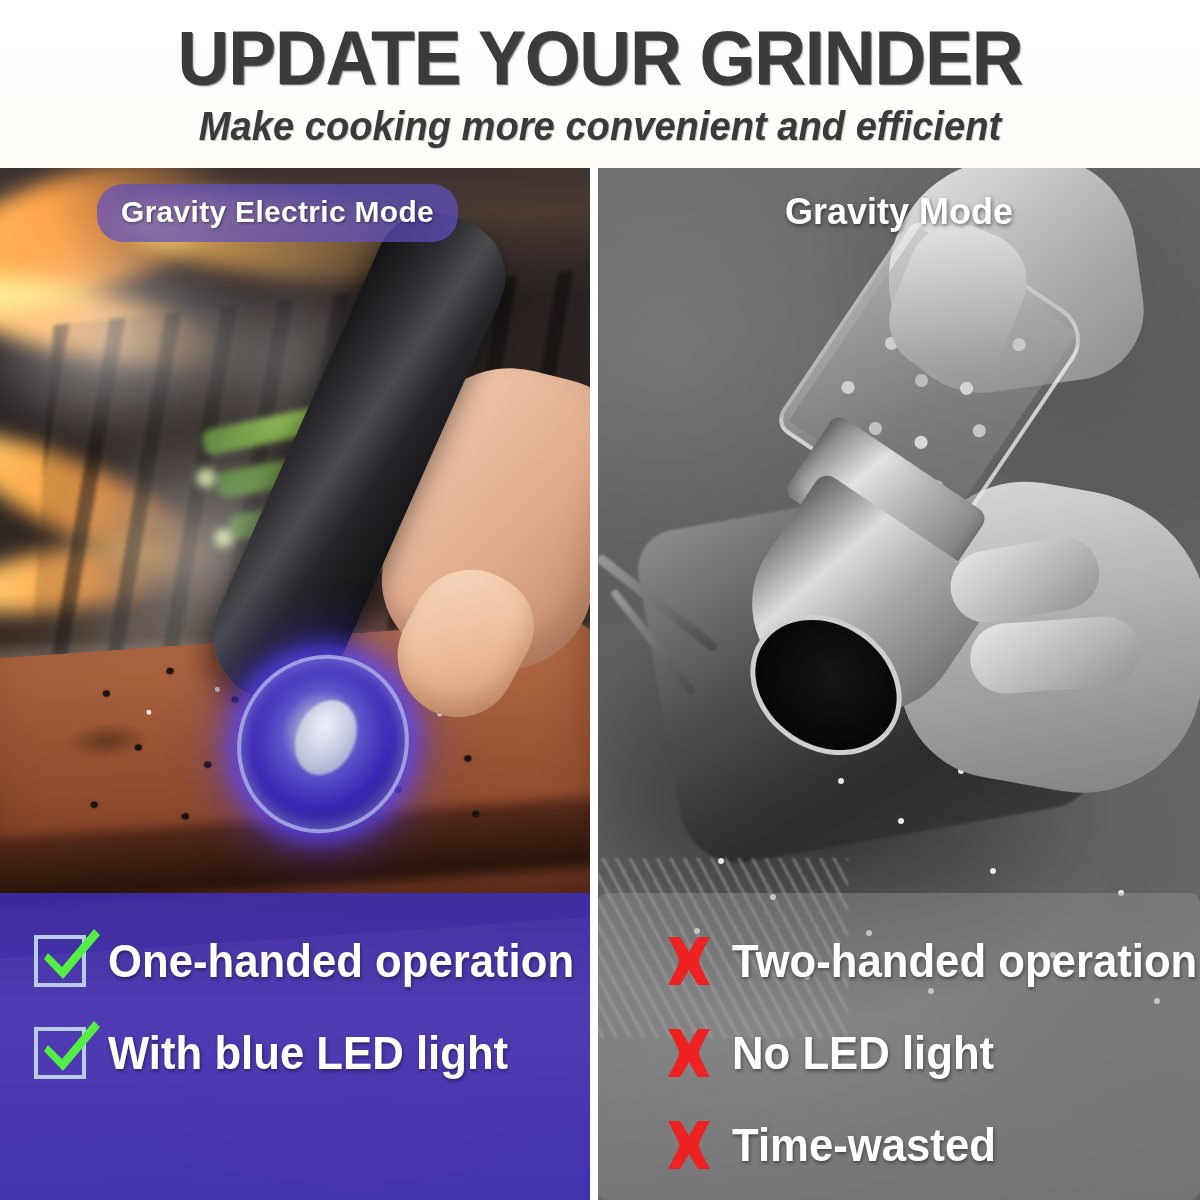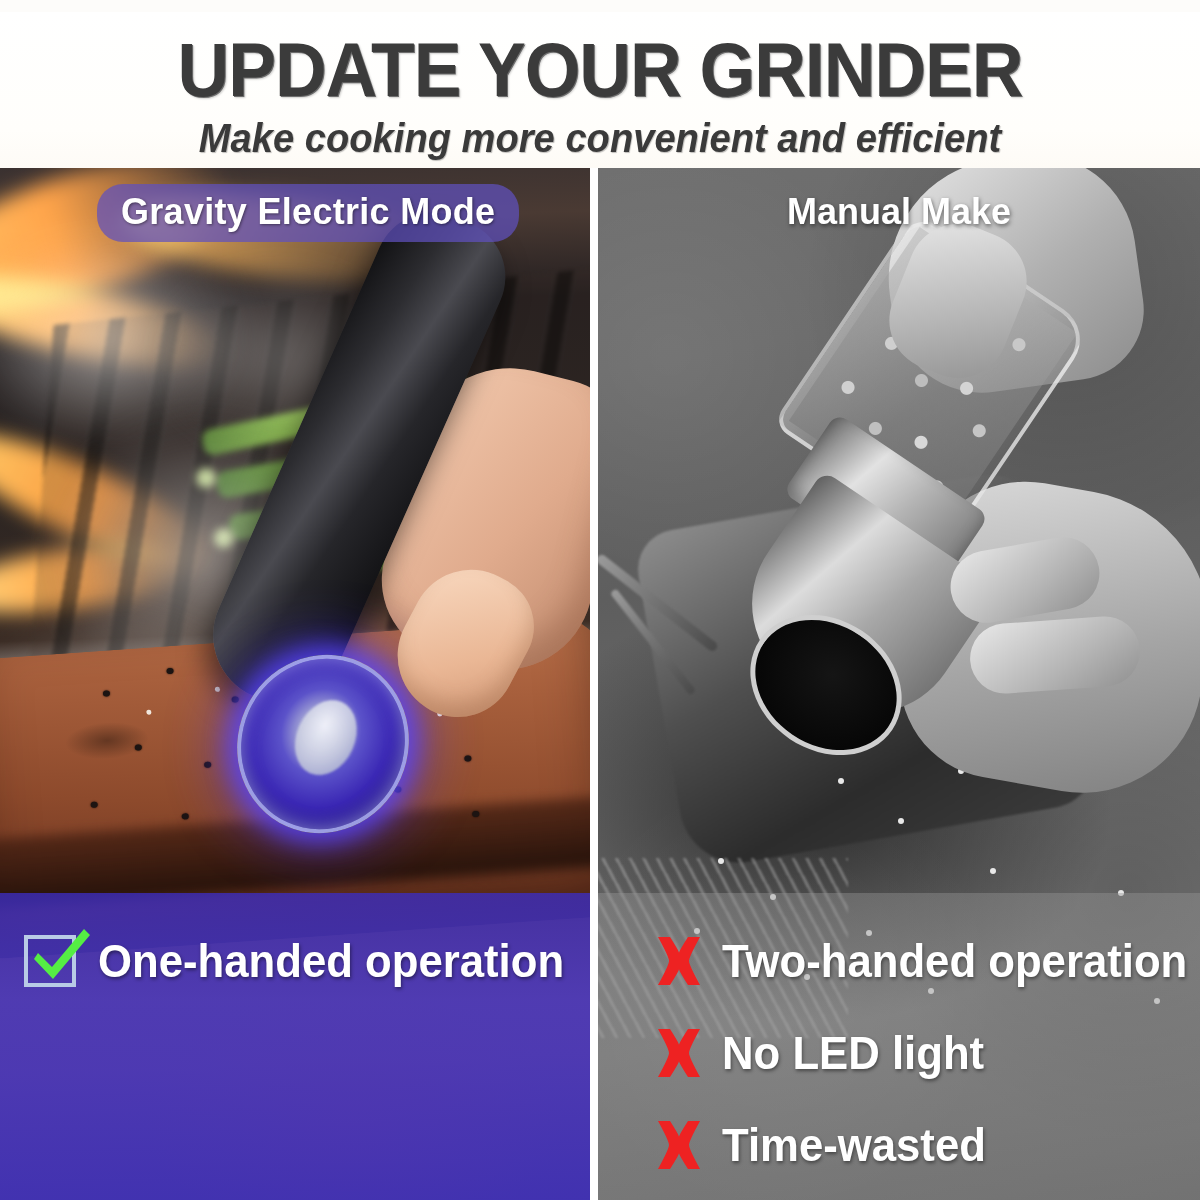--- a/index.html
+++ b/index.html
@@ -17,21 +17,21 @@
     position: relative;
     width: 1200px;
     height: 1200px;
     background: #fdfcfa;
     overflow: hidden;
   }
 
   
   .header {
     position: absolute;
-    left: 0; top: 12px;
+    left: 0; top: 0;
     width: 1200px;
     height: 168px;
     background: linear-gradient(180deg,#ffffff 0%,#fffefb 70%,#fdfaf4 100%);
   }
   .title {
     position: absolute;
     left: 0; top: 18px;
     width: 1200px;
     text-align: center;
     font-family: "Liberation Sans Narrow","Liberation Sans",sans-serif;
@@ -365,21 +365,21 @@
     position: absolute;
     left: 97px; top: 16px;
     padding: 8px 24px 10px 24px;
     border-radius: 26px;
     background: rgba(95,80,190,0.72);
     z-index: 30;
   }
   .badge-electric span {
     font-family: "Liberation Sans Narrow","Liberation Sans",sans-serif;
     font-weight: bold;
-    font-size: 36px;
+    font-size: 30px;
     line-height: 40px;
     color: #ffffff;
     letter-spacing: 0.3px;
     text-shadow: 1px 1px 3px rgba(0,0,0,0.45);
     white-space: nowrap;
   }
   .badge-manual {
     position: absolute;
     left: 0; top: 24px;
     width: 602px;
@@ -426,24 +426,25 @@
     left: 0; bottom: 0;
     width: 100%;
     height: 307px;
     z-index: 25;
   }
   .band-left {
     background: linear-gradient(180deg, rgba(60,45,190,0.80) 0%, rgba(72,58,205,0.84) 35%, rgba(62,50,200,0.86) 100%);
   }
   .band-right {
     background: linear-gradient(180deg, rgba(150,150,150,0.42) 0%, rgba(140,140,140,0.40) 100%);
+    border-radius: 11px;
   }
   .feat-list {
     position: absolute;
-    left: 6px; top: 0;
+    left: 16px; top: 0;
     width: 100%;
   }
   .feat-row {
     display: flex;
     align-items: center;
     height: 92px;
   }
   .feat-list.left  { padding-left: 18px; padding-top: 22px; }
   .feat-list.right { padding-left: 52px; padding-top: 22px; }
 
@@ -563,20 +564,28 @@
 
           <div class="feat-row">
             <div class="check-box">
               <svg class="check-mark" viewBox="0 0 66 66" xmlns="http://www.w3.org/2000/svg">
                 <path d="M8 36 L12 30 L26 44 L58 6 L64 12 L27 56 Z" fill="#55ee44"></path>
               </svg>
             </div>
             <div class="feat-text">One-handed operation</div>
           </div>
 
+          <div class="feat-row">
+            <div class="check-box">
+              <svg class="check-mark" viewBox="0 0 66 66" xmlns="http://www.w3.org/2000/svg">
+                <path d="M8 36 L12 30 L26 44 L58 6 L64 12 L27 56 Z" fill="#55ee44"></path>
+              </svg>
+            </div>
+            <div class="feat-text">With blue LED light</div>
+          </div>
 
 
         </div>
       </div>
     </div>
 
     <div class="divider"></div>
 
     <div class="panel right">
 
@@ -609,21 +618,21 @@
         <div class="mg-collar"></div>
         <div class="mg-base"></div>
         <div class="mg-mouth"></div>
         <div class="hand-right-bottom"></div>
         <div class="finger" style="left:352px;top:376px;width:150px;height:72px;transform:rotate(-10deg);"></div>
         <div class="finger" style="left:372px;top:452px;width:170px;height:70px;transform:rotate(-4deg);"></div>
         <div class="finger" style="left:300px;top:58px;width:120px;height:150px;transform:rotate(22deg);"></div>
       </div>
 
       <div class="badge-manual">
-        <span>Manual Make</span>
+        <span>Gravity Mode</span>
       </div>
 
       <div class="band band-right">
         <div class="feat-list right">
 
           <div class="feat-row">
             <div class="x-mark">
               <svg width="46" height="52" viewBox="0 0 46 52" xmlns="http://www.w3.org/2000/svg">
                 <path d="M2 2 H14 Q23 16 23 18 Q23 16 32 2 H44 Q33 22 33 26 Q33 30 44 50 H32 Q23 36 23 34 Q23 36 14 50 H2 Q13 30 13 26 Q13 22 2 2 Z" fill="#ee2222"></path>
               </svg>

